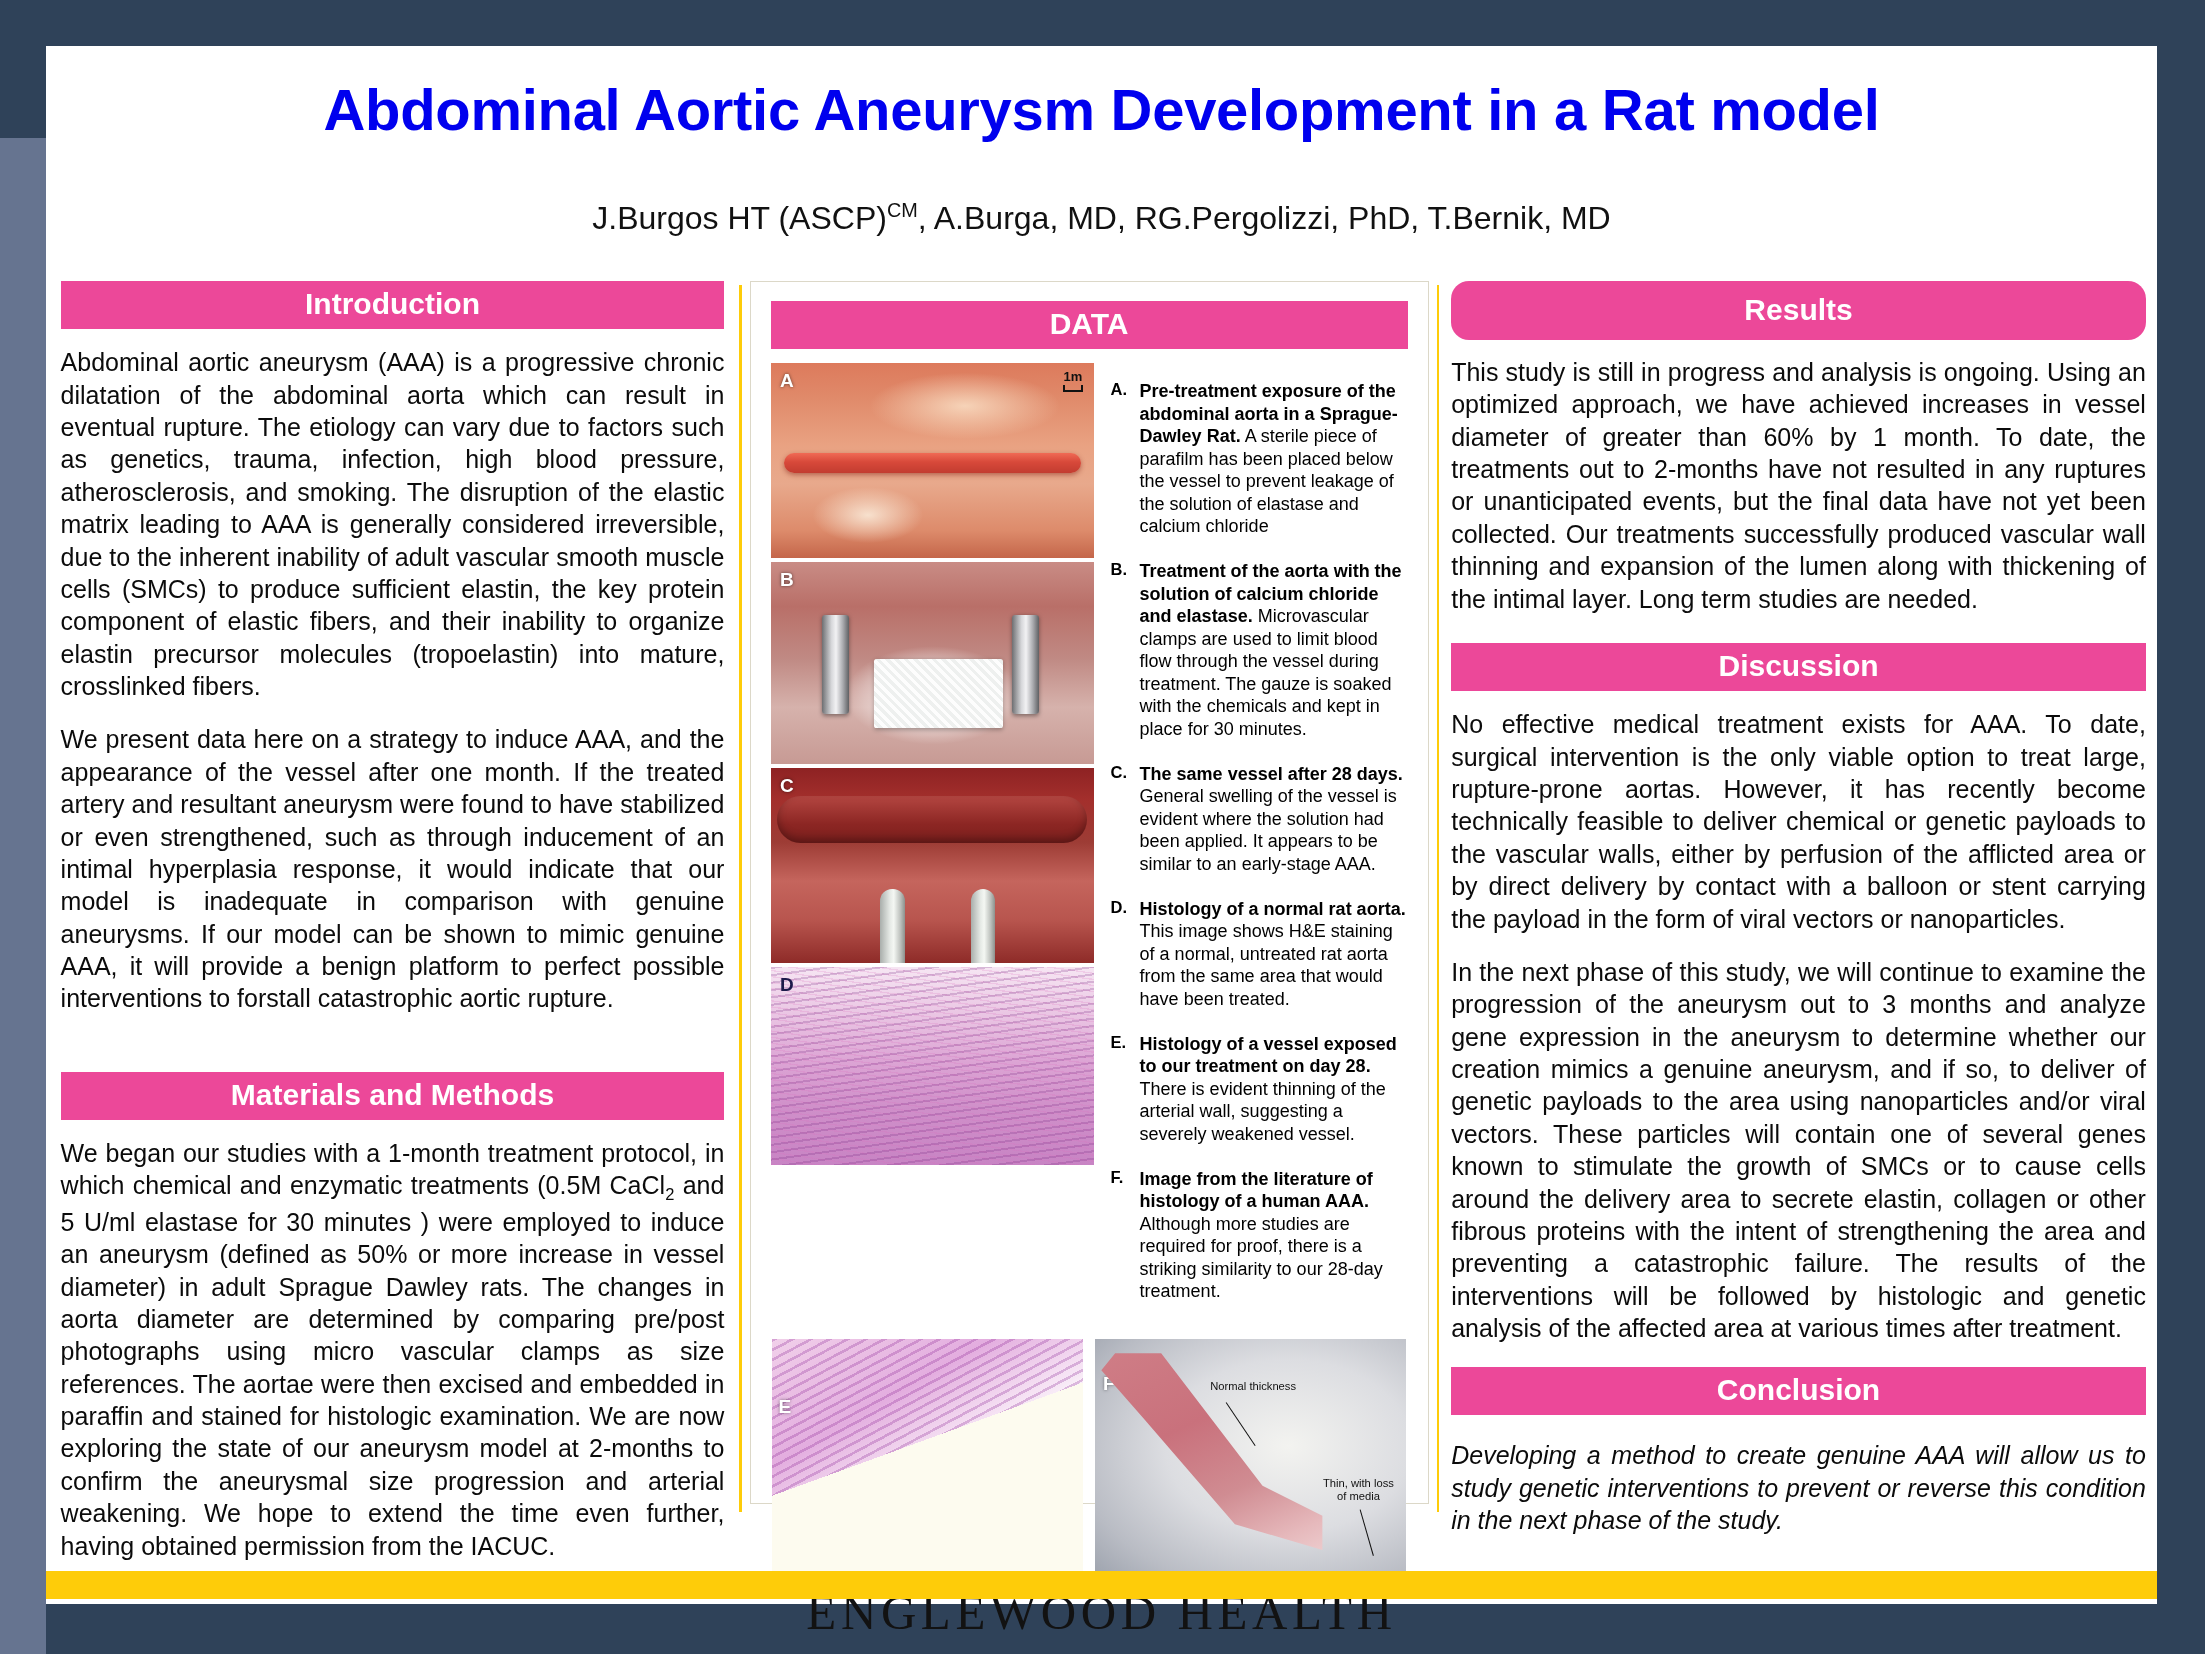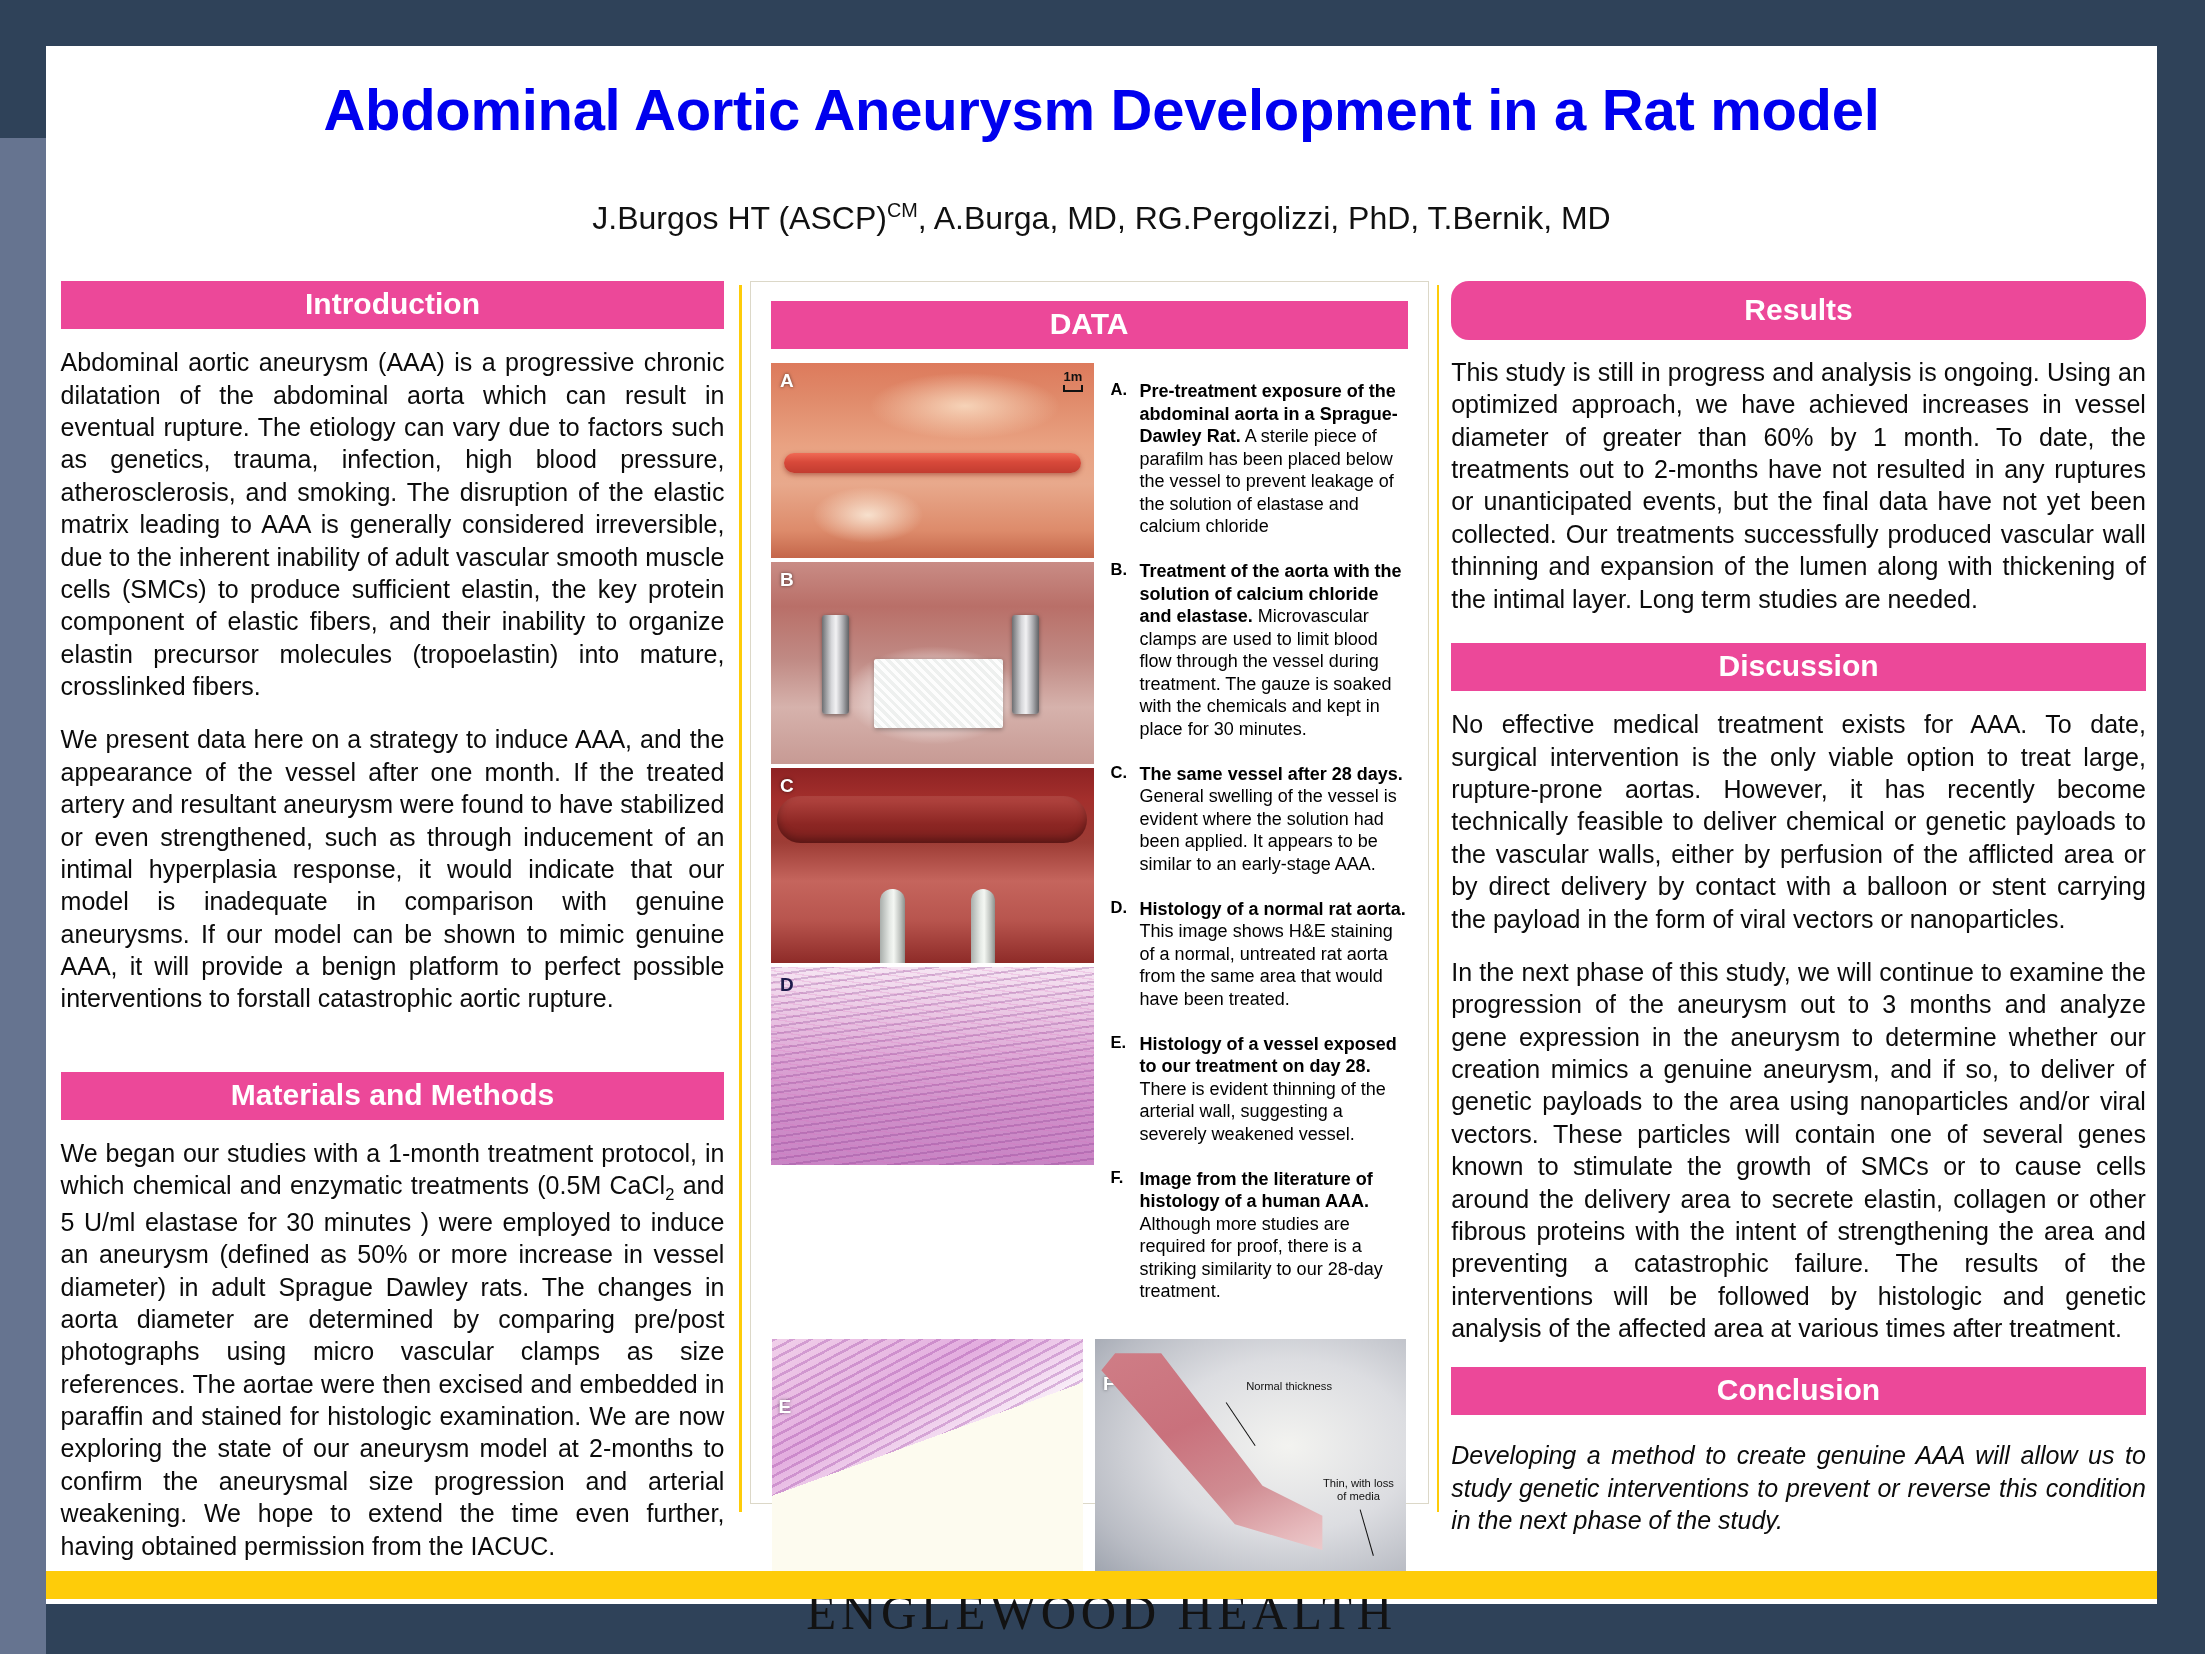--- a/index.html
+++ b/index.html
@@ -206,21 +206,21 @@
   }
   .photo-f .plabel{ position:absolute; left:8px; top:34px; font-size:19px; font-weight:bold; color:#fff; text-shadow:0 0 3.3px rgba(0,0,0,.5); }
   .photo-f .vessel{
     position:absolute; left:2%; top:6%; width:74%; height:88%;
     background: linear-gradient(155deg,#cf7d86 0%,#c9717c 35%,#d08c92 62%,#e6b9bc 84%,#f0d6d7 100%);
     clip-path: polygon(6% 0%, 26% 0%, 70% 62%, 96% 76%, 96% 92%, 58% 80%, 18% 30%, 0% 8%);
   }
   .photo-f .anno{
     position:absolute; font-size:11.2px; color:#111; line-height:1.14; text-align:center; z-index:6;
   }
-  .photo-f .anno.n{ left:37%; top:17%;margin-left:36px; }
+  .photo-f .anno.n{ left:37%; top:17%; }
   .photo-f .anno.t{ right:4%; top:57%; }
   .photo-f .arrow{ position:absolute; background:#111; height:1.3px; transform-origin: left center; z-index:5; }
 
   
   .cap-item { display: flex; margin-bottom: 22.5px; }
   .cap-letter { width: 29px; flex: none; font-size: 16.5px; font-weight: bold; color:#000; }
   .cap-text { font-size: 18px; line-height: 1.25; color:#000; }
   .cap-text b { font-weight: bold; }
 </style>
 </head>

